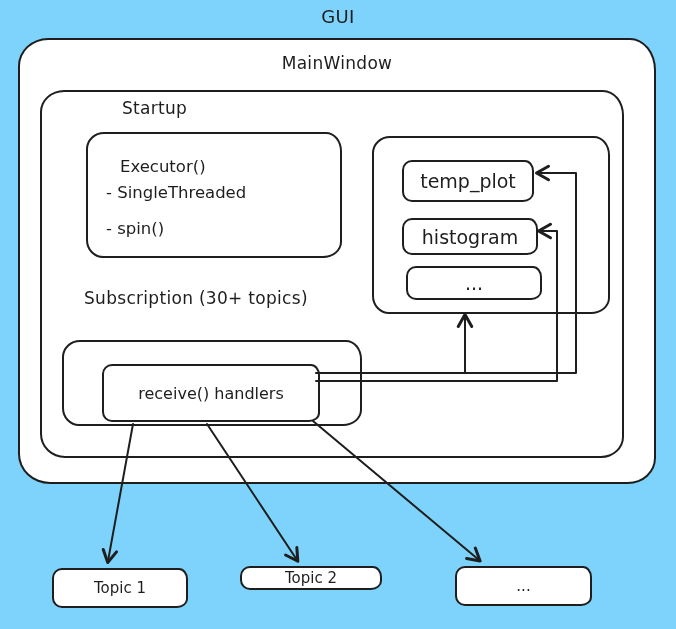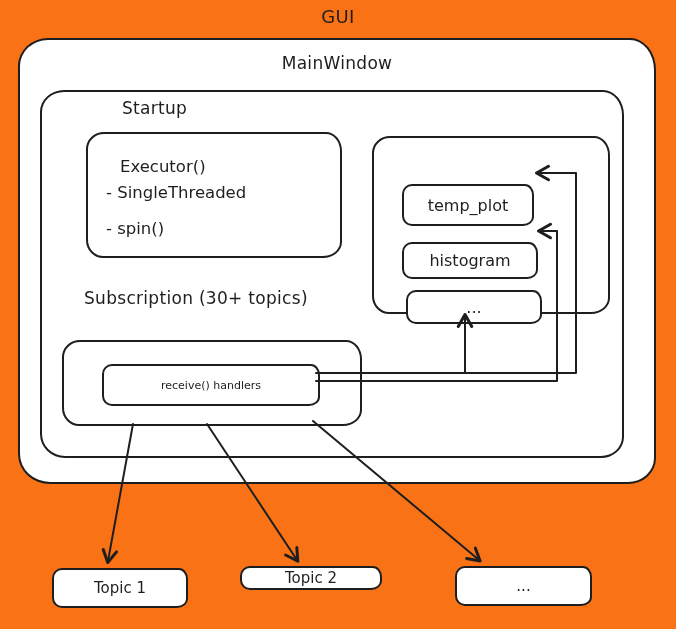--- a/index.html
+++ b/index.html
@@ -5,21 +5,21 @@
   * { margin: 0; padding: 0; box-sizing: border-box; }
   html, body { background: #ffffff; }
   body {
     font-family: "DejaVu Sans", "Liberation Sans", sans-serif;
     color: #1e1e1e;
   }
   .canvas {
     position: relative;
     width: 676px;
     height: 629px;
-    background: #f97316;
+    background: #7dd3fc;
     overflow: hidden;
   }
   .sketch {
     position: absolute;
     border: 2px solid #1e1e1e;
     background: #ffffff;
   }
   
   .r-xl { border-radius: 30px 26px 28px 32px / 28px 32px 26px 30px; }
   .r-lg { border-radius: 24px 21px 23px 25px / 22px 25px 21px 24px; }
@@ -45,34 +45,33 @@
   .startup-box   { left: 44px; top: 40px; width: 256px; height: 126px; padding: 20px 10px 0 18px; }
   .startup-line  { font-size: 16.5px; line-height: 26px; white-space: nowrap; }
   .startup-line.cont { margin-left: 14px; }
   .startup-line.gap  { margin-top: 10px; }
 
   .widgets-label { left: 382px; top: 8px; }
   .widgets-box   { left: 330px; top: 44px; width: 238px; height: 178px; }
   .widget {
     position: absolute;
     display: flex; align-items: center; justify-content: center;
-    font-size: 16px;
-    margin-top: 24px;
+    font-size: 19px;
   }
   .widget-0 { left: 28px; top: 22px;  width: 132px; height: 42px; }
   .widget-1 { left: 28px; top: 80px;  width: 136px; height: 37px; }
   .widget-2 { left: 32px; top: 128px; width: 136px; height: 34px; }
 
   .subscription-label { left: 42px; top: 196px; }
   .subscription-box   { left: 20px; top: 248px; width: 300px; height: 86px; }
   .receive-box {
     position: absolute;
-    left: 38px; top: 22px; width: 218px; height: 42px;
+    left: 38px; top: 22px; width: 218px; height: 58px;
     display: flex; align-items: center; justify-content: center;
-    font-size: 11px;
+    font-size: 16px;
   }
 
   .topic {
     position: absolute;
     display: flex; align-items: center; justify-content: center;
     font-size: 15px;
   }
   .topic-0 { left: 52px;  top: 568px; width: 136px; height: 40px; }
   .topic-1 { left: 240px; top: 566px; width: 142px; height: 24px; }
   .topic-2 { left: 455px; top: 566px; width: 137px; height: 40px; }

